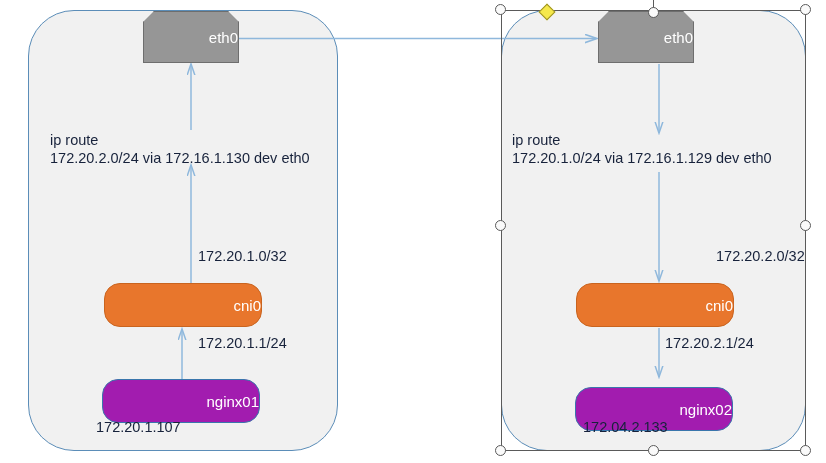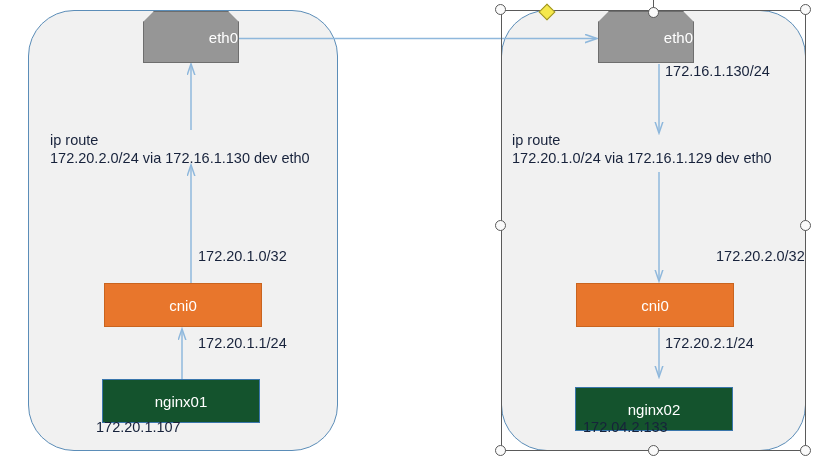--- a/index.html
+++ b/index.html
@@ -33,27 +33,27 @@
     color:#ffffff;font-size:15px;
     box-sizing:border-box;
   }
   #eth0-left{ left:143px; top:11px; }
   #eth0-right{left:598px; top:11px; }
 
   
   .proc-box{
     position:absolute;
     width:158px;height:44px;
-    border-radius:0;
-    display:flex;align-items:center;justify-content:center;
+    border-radius:16px;
+    display:flex;align-items:center;justify-content:flex-end;
     color:#ffffff;font-size:15px;
     box-sizing:border-box;
   }
   .cni{ background:#E8762C; border:1px solid #C9641F; }
-  .ngx{ background:#14532d; border:1px solid #3A76AC; }
+  .ngx{ background:#a21caf; border:1px solid #3A76AC; }
   #cni0-left  { left:104px; top:283px; }
   #nginx01    { left:102px; top:379px; }
   #cni0-right { left:576px; top:283px; }
   #nginx02    { left:575px; top:379px;margin-top:8px; }
 
   
   .lbl{position:absolute;font-size:14.5px;color:#17223b;white-space:pre;line-height:18px;}
 
   
   .sel-frame{
@@ -126,21 +126,20 @@
   <div id="nginx02" class="proc-box ngx">
     <span>nginx02</span>
   </div>
 
   <div class="lbl" style="left:50px;top:131px;">ip route</div>
   <div class="lbl" style="left:50px;top:149px;">172.20.2.0/24 via 172.16.1.130 dev eth0</div>
   <div class="lbl" style="left:198px;top:247px;">172.20.1.0/32</div>
   <div class="lbl" style="left:198px;top:334px;">172.20.1.1/24</div>
   <div class="lbl" style="left:96px;top:418px;">172.20.1.107</div>
 
-  <div class="lbl" style="left:665px;top:62px;">172.16.1.130/24</div>
   <div class="lbl" style="left:512px;top:131px;">ip route</div>
   <div class="lbl" style="left:512px;top:149px;">172.20.1.0/24 via 172.16.1.129 dev eth0</div>
   <div class="lbl" style="left:700px;top:247px;margin-left:16px;">172.20.2.0/32</div>
   <div class="lbl" style="left:665px;top:334px;">172.20.2.1/24</div>
   <div class="lbl" style="left:583px;top:418px;">172.04.2.133</div>
 
   <div class="sel-frame"></div>
 
   <div class="rot-stem" style="left:653px;top:0px;height:12px;"></div>
   <div class="handle" style="left:648px;top:7px;"></div>

